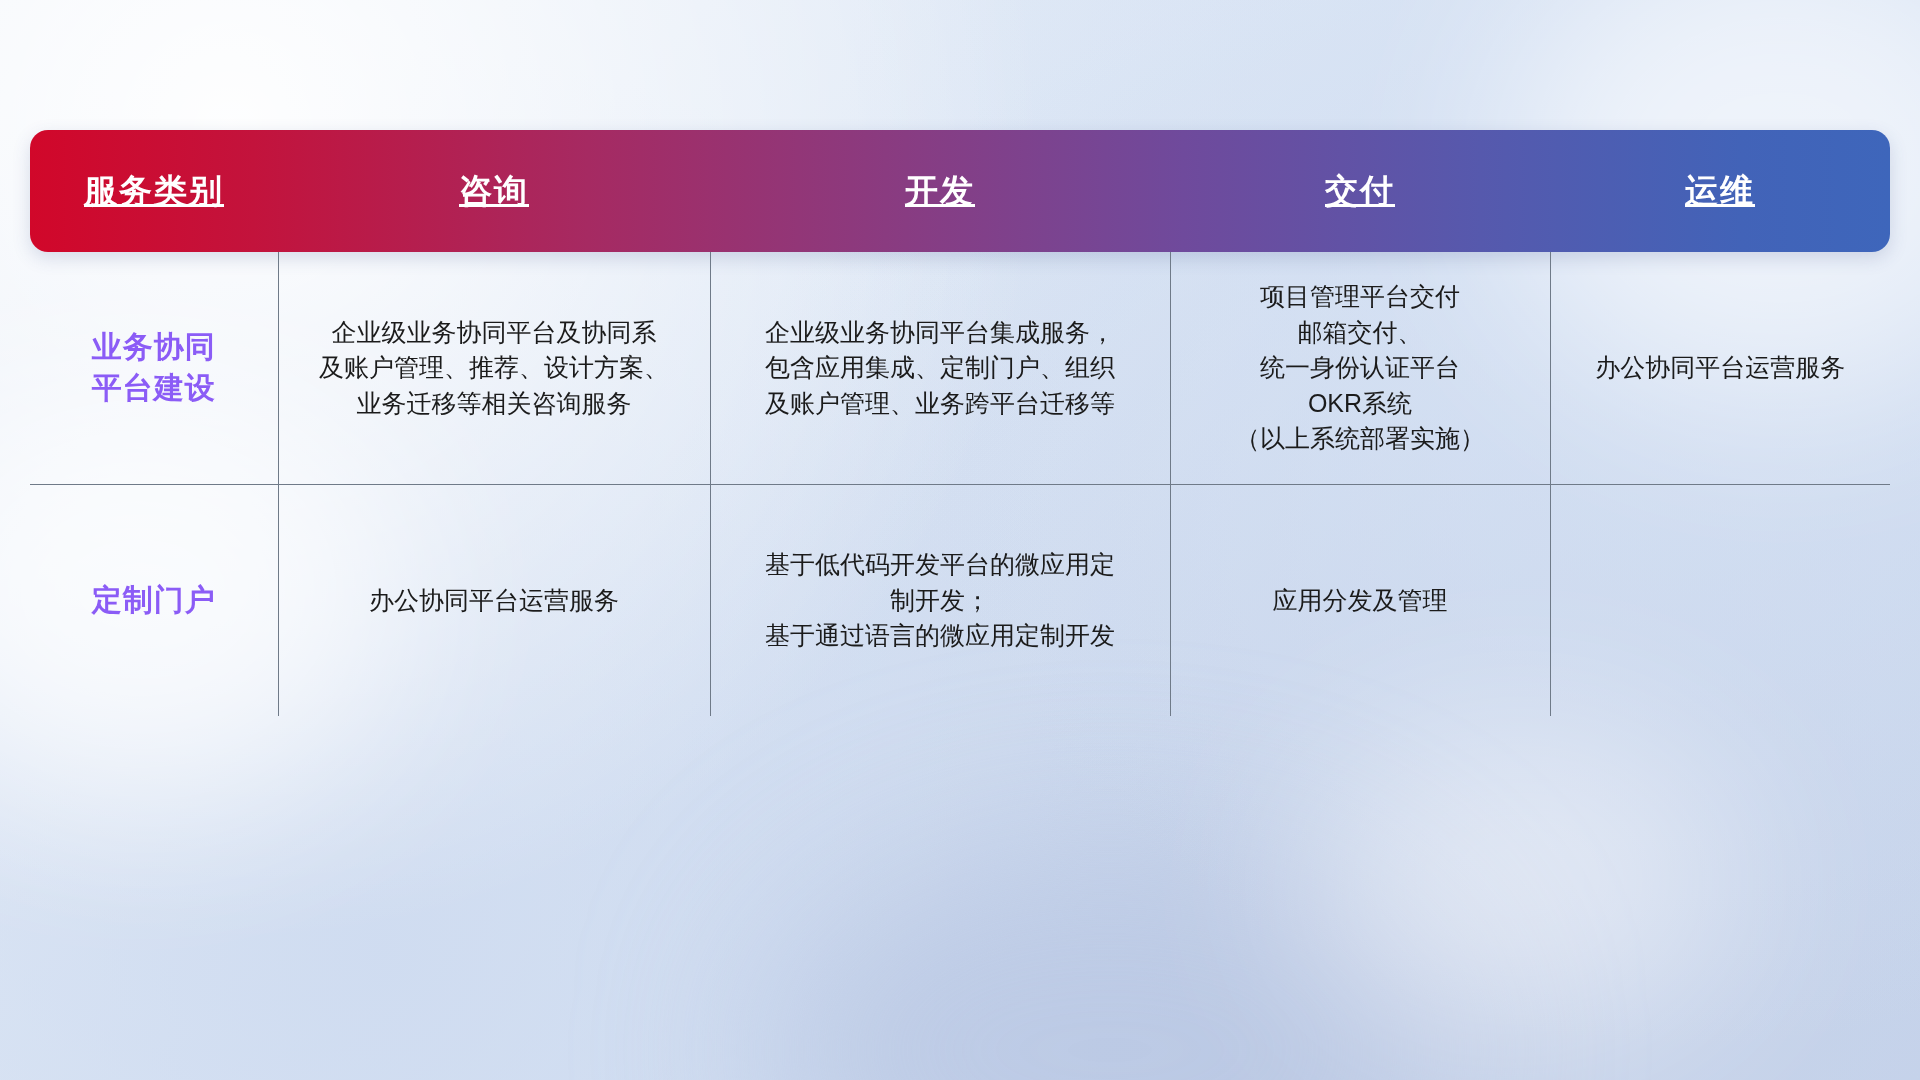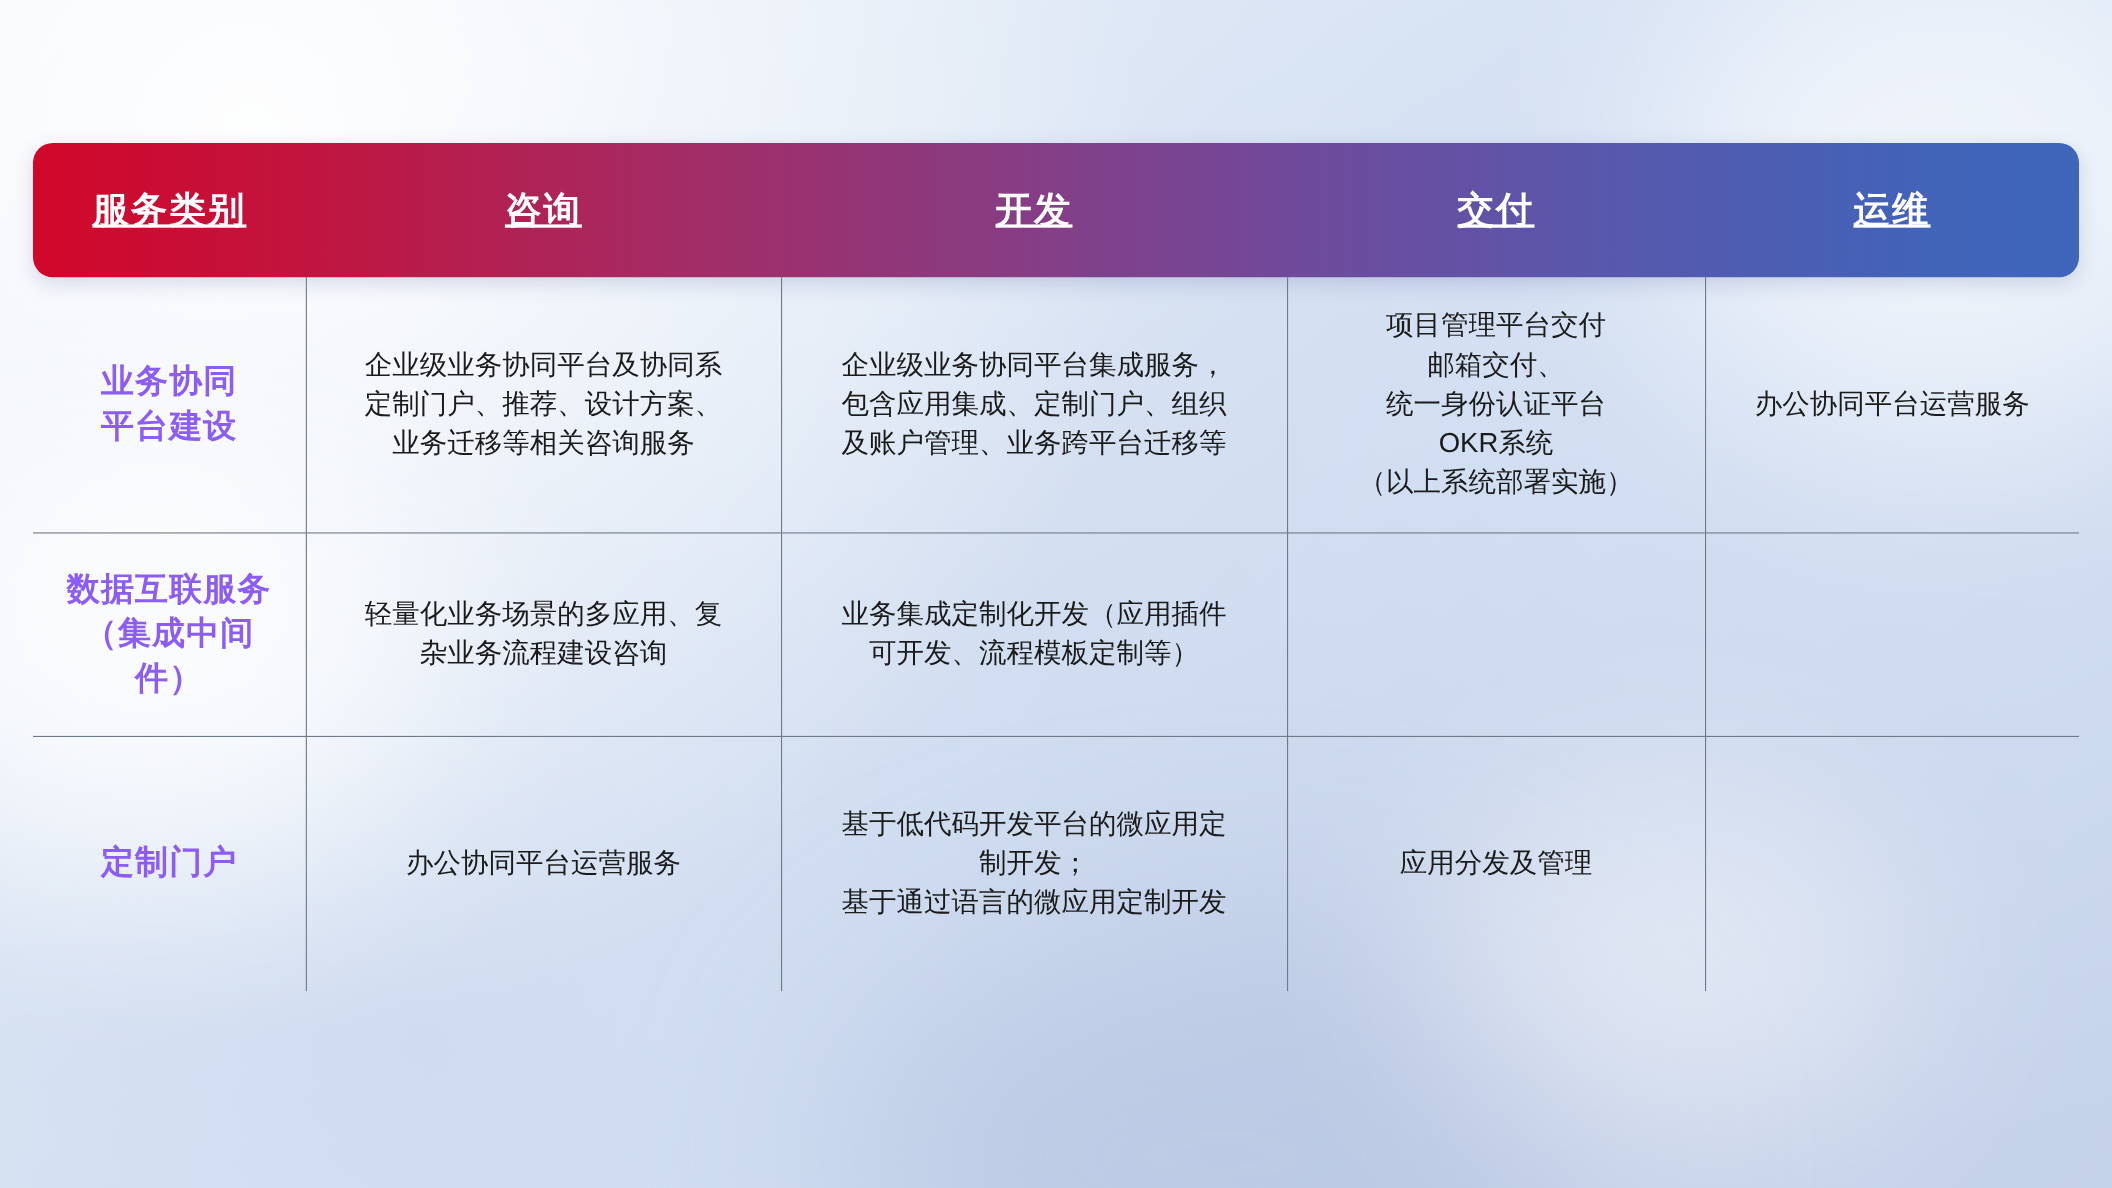--- a/index.html
+++ b/index.html
@@ -149,59 +149,39 @@
         </tr>
       </thead>
       <tbody>
         <tr class="row-first">
           <td class="cat-cell">
               <span class="cell-text">业务协同
 平台建设</span>
             </td>
           <td>
               <span class="cell-text">企业级业务协同平台及协同系
-定制门户、推荐、设计方案、
+及账户管理、推荐、设计方案、
 业务迁移等相关咨询服务</span>
             </td>
           <td>
               <span class="cell-text">企业级业务协同平台集成服务，
 包含应用集成、定制门户、组织
 及账户管理、业务跨平台迁移等</span>
             </td>
           <td>
               <span class="cell-text">项目管理平台交付
 邮箱交付、
 统一身份认证平台
 OKR系统
 （以上系统部署实施）</span>
             </td>
           <td class="last-col">
               <span class="cell-text">办公协同平台运营服务</span>
             </td>
         </tr>
-        <tr class="row-mid">
-          <td class="cat-cell">
-              <span class="cell-text">数据互联服务
-（集成中间件）</span>
-            </td>
-          <td>
-              <span class="cell-text">轻量化业务场景的多应用、复
-杂业务流程建设咨询</span>
-            </td>
-          <td>
-              <span class="cell-text">业务集成定制化开发（应用插件
-可开发、流程模板定制等）</span>
-            </td>
-          <td>
-              <span class="cell-text"></span>
-            </td>
-          <td class="last-col">
-              <span class="cell-text"></span>
-            </td>
-        </tr>
         <tr class="row-last">
           <td class="cat-cell">
               <span class="cell-text">定制门户</span>
             </td>
           <td>
               <span class="cell-text">办公协同平台运营服务</span>
             </td>
           <td>
               <span class="cell-text">基于低代码开发平台的微应用定
 制开发；

